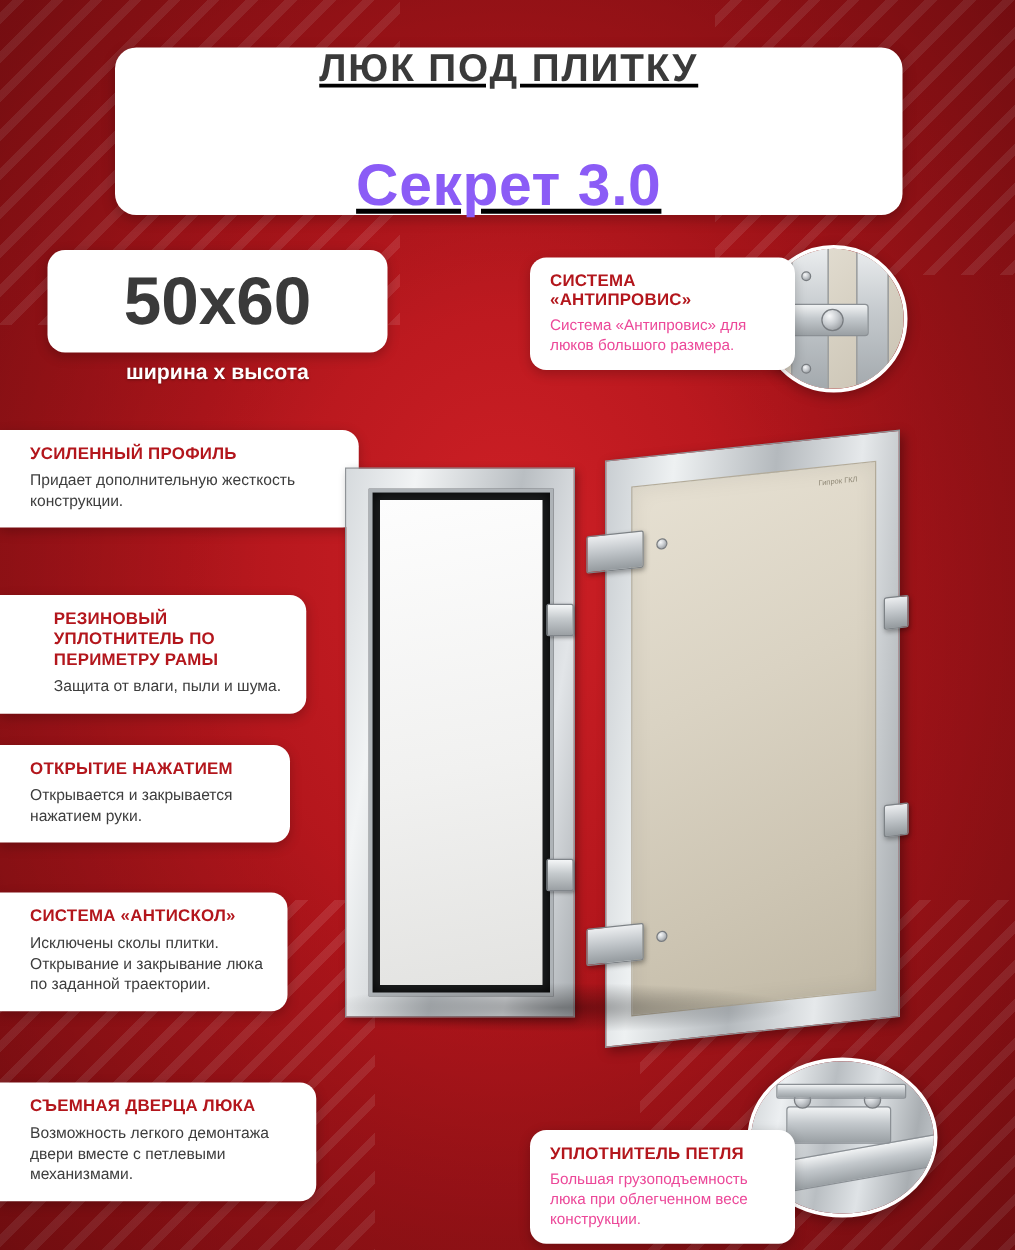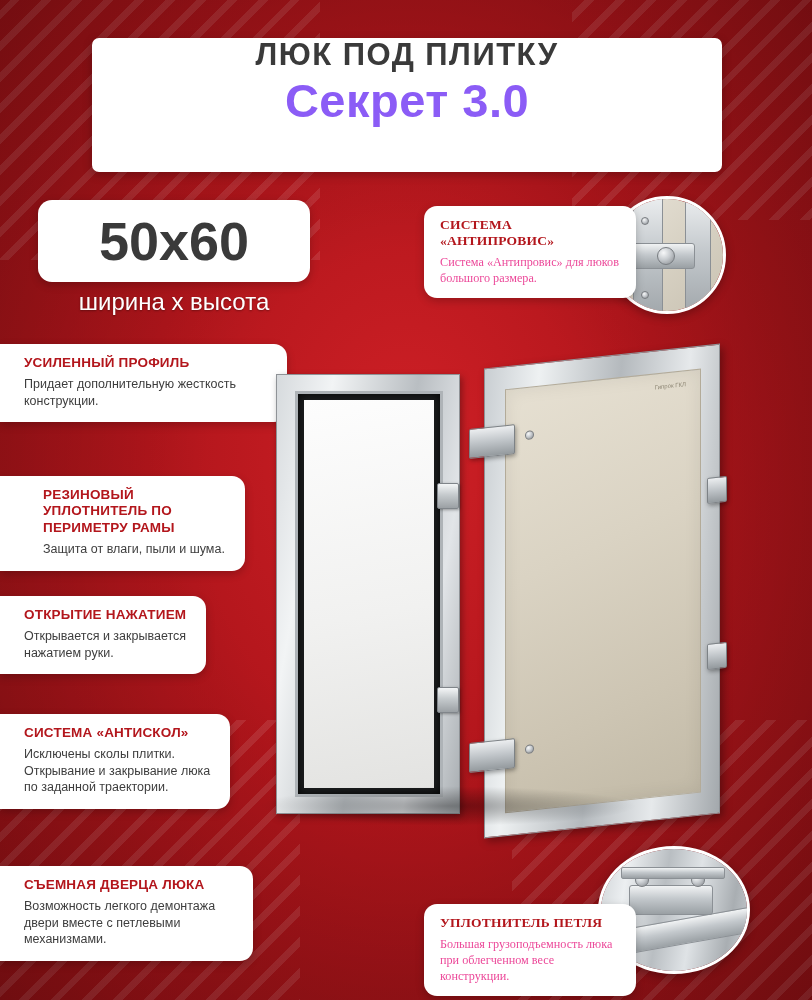--- a/index.html
+++ b/index.html
@@ -38,24 +38,24 @@
     background: radial-gradient(ellipse at 50% 50%, rgba(0,0,0,0) 35%, rgba(0,0,0,0.22) 100%);
     pointer-events: none;
   }
 
   
   .title-card {
     position: absolute;
     left: 92px; top: 38px;
     width: 630px; height: 134px;
     background: #ffffff;
-    border-radius: 7px;
+    border-radius: 17px;
     box-shadow: 0 3px 10px rgba(0,0,0,0.25);
     display: flex; flex-direction: column;
-    align-items: center; justify-content: flex-start;
+    align-items: center; justify-content: space-between; text-decoration: underline;
   }
   .title-top {
     font-size: 31px;
     font-weight: bold;
     letter-spacing: 1.5px;
     color: #3a3a3a;
     line-height: 1.1;
   }
   .title-main {
     font-size: 47px;
@@ -78,22 +78,22 @@
   }
   .size-text {
     font-size: 54px; font-weight: bold; color: #3a3a3a;
     letter-spacing: 0px;
   }
   .size-sub {
     position: absolute;
     left: 38px; top: 288px; width: 272px;
     text-align: center;
     color: #ffffff;
-    font-size: 24px;
-    font-weight: normal;
+    font-size: 17px;
+    font-weight: bold;
     text-shadow: 0 1px 2px rgba(0,0,0,0.35);
   }
 
   
   .feat {
     position: absolute;
     left: 0;
     background: #ffffff;
     border-top-right-radius: 13px;
     border-bottom-right-radius: 13px;
@@ -108,32 +108,31 @@
     line-height: 1.22;
     margin-bottom: 5px;
   }
   .feat p {
     color: #3d3d3d;
     font-size: 12.5px;
     line-height: 1.32;
   }
   #feat-1 { top: 344px; width: 287px; }
   #feat-2 { top: 476px; width: 245px; padding-left: 43px; }
-  #feat-3 { top: 596px; width: 206px; }
+  #feat-3 { top: 596px; width: 232px; }
   #feat-4 { top: 714px; width: 230px; }
   #feat-5 { top: 866px; width: 253px; }
 
   
   .callout {
     position: absolute;
     background: #ffffff;
     border-radius: 13px;
     box-shadow: 0 3px 9px rgba(0,0,0,0.22);
     padding: 11px 14px 12px 16px;
-    font-family: Liberation Serif, serif;
   }
   .callout h3 {
     color: #b3161c;
     font-size: 13.5px;
     font-weight: bold;
     letter-spacing: 0.2px;
     margin-bottom: 5px;
   }
   .callout p {
     color: #ec4899;

